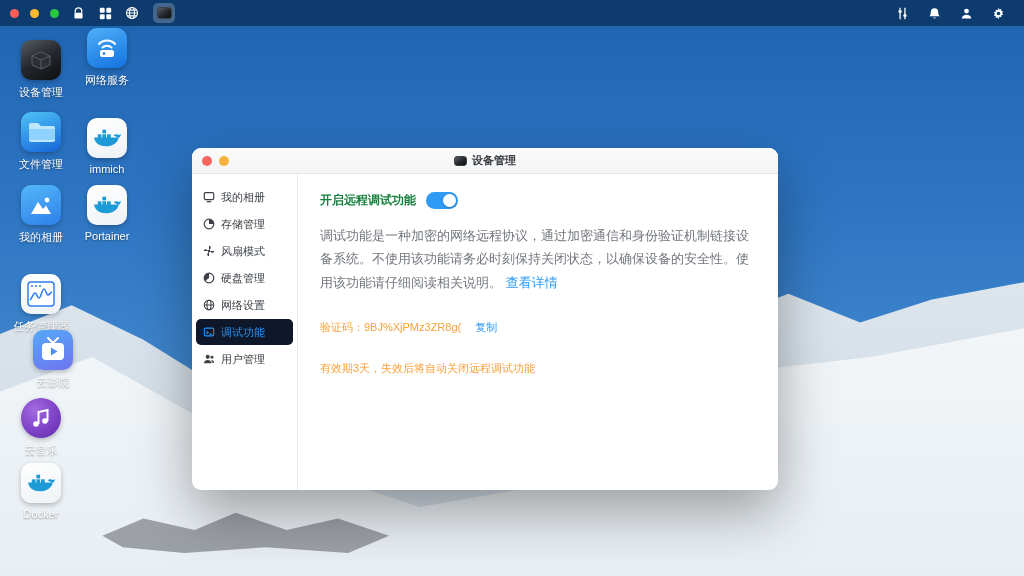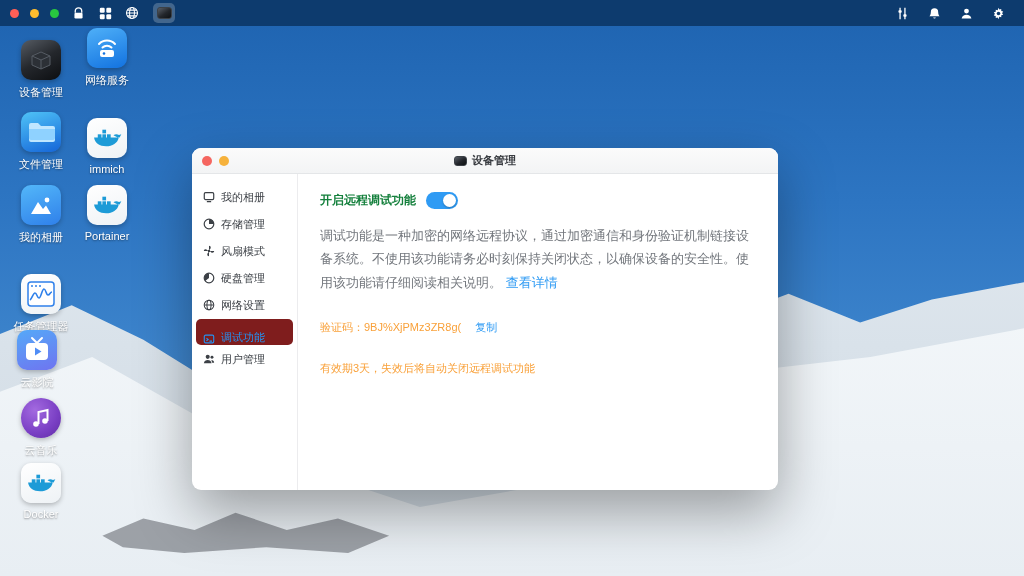--- a/index.html
+++ b/index.html
@@ -57,21 +57,21 @@
   .wdot.red { background:#f56660; } .wdot.yellow { background:#f6b23c; }
   .wtitle { position:absolute; left:50%; transform:translateX(-50%); display:flex; align-items:center; gap:5px;
             font-size:11px; font-weight:700; color:#3a3d42; }
   .wtitle .mini-device { width:13px; height:10px; }
 
   .wbody { flex:1; display:flex; min-height:0; }
   .sidebar { width:106px; border-right:1px solid #ececee; padding:10px 4px; flex:0 0 auto; }
   .side-item { height:26px; display:flex; align-items:center; gap:6px; padding:0 7px; margin-bottom:1px;
                font-size:11px; color:#3c4046; border-radius:5px; cursor:default; }
   .side-item svg { flex:0 0 auto; }
-  .side-item.selected { background:#7f1d1d; color:#2493f2;align-items:flex-end; }
+  .side-item.selected { background:#0f172a; color:#2493f2; }
 
   .content { flex:1; padding:18px 22px; }
   .toggle-row { display:flex; align-items:center; gap:10px; }
   .toggle-label { font-size:12px; font-weight:700; color:#15803d; }
   .toggle { width:32px; height:17px; border-radius:9px; background:#2f9bf4; position:relative; }
   .toggle .knob { position:absolute; right:2px; top:2px; width:13px; height:13px; border-radius:50%; background:#fff;
                   box-shadow:0 1px 2px rgba(0,0,0,.25); }
   .desc { margin-top:15px; font-size:13px; line-height:1.8; color:#73777d; max-width:448px; }
   .link { color:#2f9bf4; cursor:pointer; }
   .warn-line { margin-top:26px; font-size:11px; color:#f9a13a; }
@@ -217,21 +217,21 @@
       <svg width="30" height="28" viewBox="0 0 30 28">
           <rect x="2" y="2" width="26" height="24" rx="3" fill="#fff" stroke="#2f80ea" stroke-width="1.5"></rect>
           <circle cx="6" cy="6" r="1" fill="#2f80ea"></circle>
           <circle cx="10" cy="6" r="1" fill="#2f80ea"></circle>
           <circle cx="14" cy="6" r="1" fill="#2f80ea"></circle>
           <path d="M4 20c2-1 3-7 5-7s2 5 4 5 3-9 5-9 2 6 4 6 2-3 4-3" fill="none" stroke="#2f80ea" stroke-width="1.6"></path>
         </svg>
     </span>
     <span class="lbl">任务管理器</span>
   </div>
-  <div class="dicon" style="left:4px;top:330px;">
+  <div class="dicon" style="left:20px;top:330px;">
     <span class="tile tile-tv">
       <svg width="28" height="28" viewBox="0 0 28 28">
           <path d="M9 2l5 5 5-5" fill="none" stroke="#fff" stroke-width="2" stroke-linecap="round"></path>
           <rect x="3" y="7" width="22" height="17" rx="4" fill="#fff"></rect>
           <path d="M12 11.5v8l6.5-4z" fill="#4f8df6"></path>
         </svg>
     </span>
     <span class="lbl">云影院</span>
   </div>
   <div class="dicon" style="left:8px;top:398px;">

